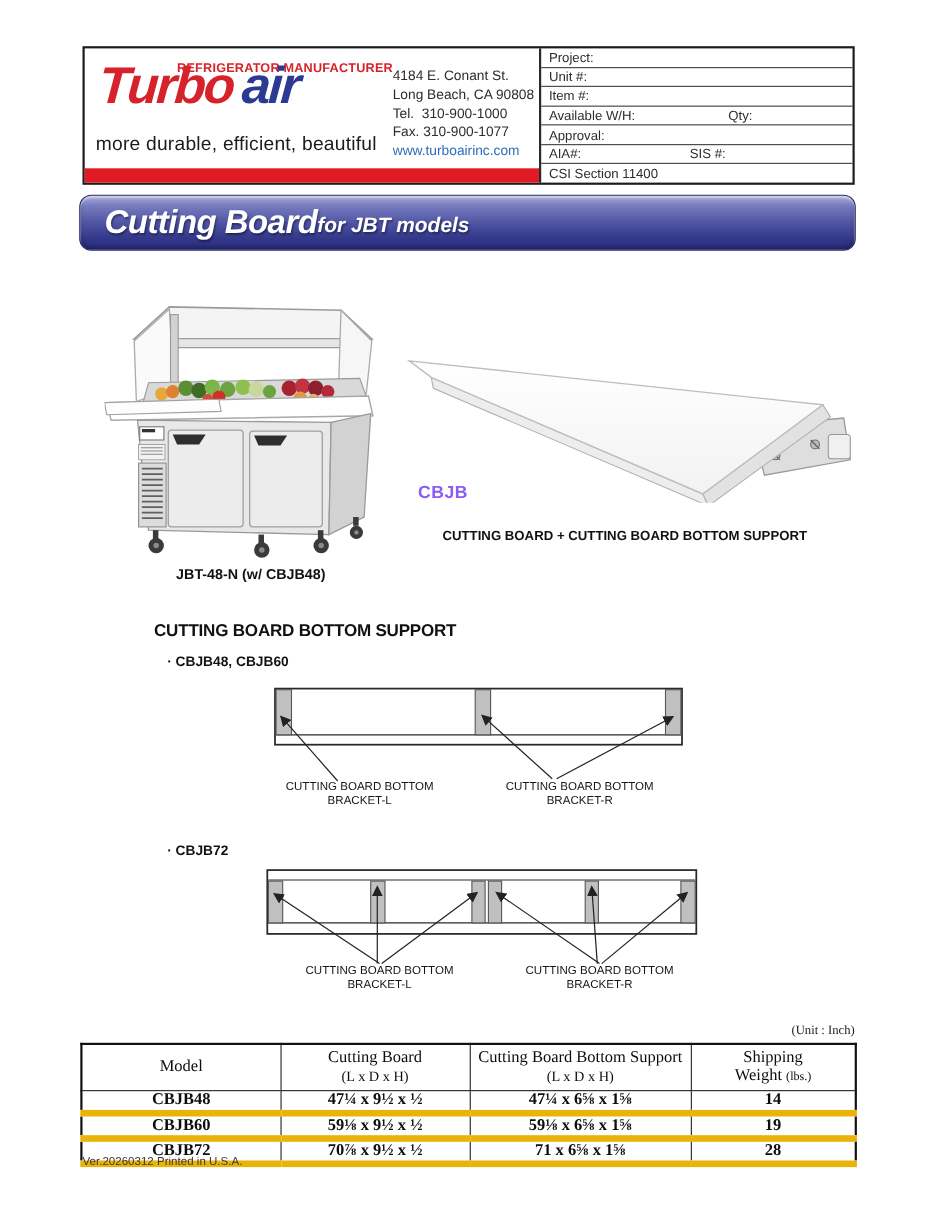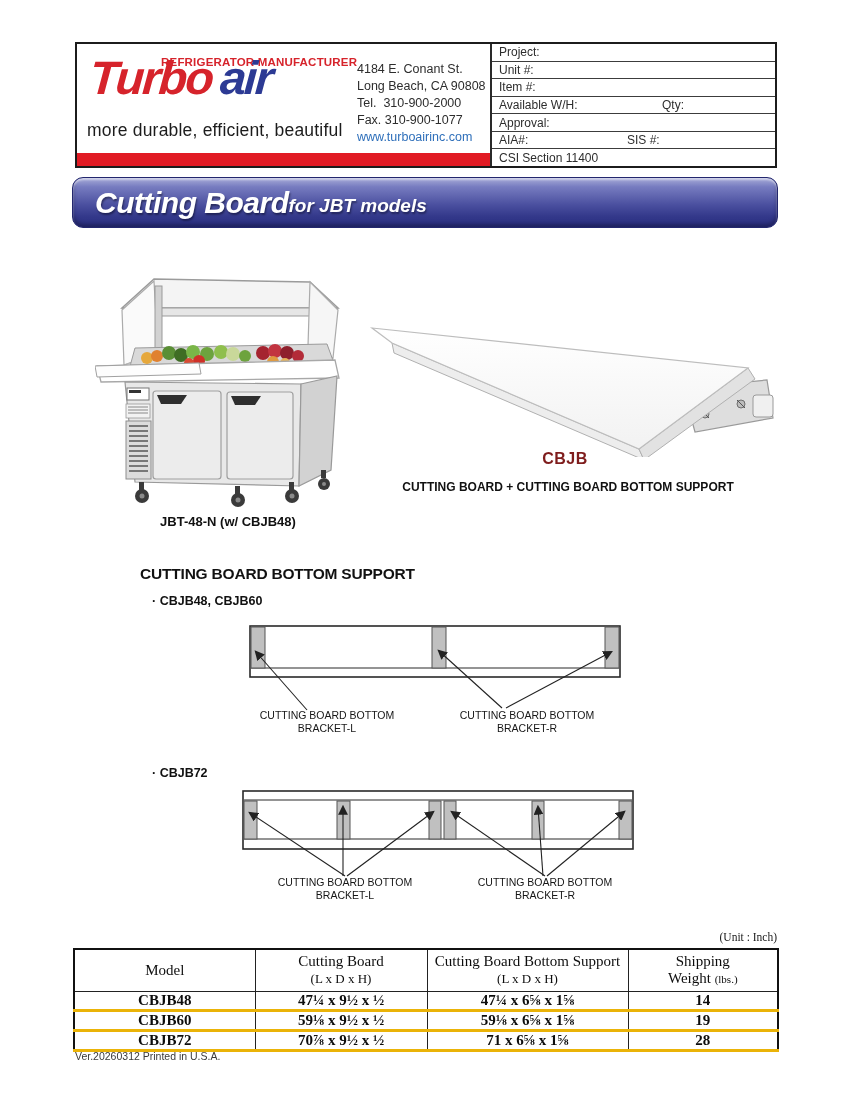--- a/index.html
+++ b/index.html
@@ -61,22 +61,22 @@
     letter-spacing:-.5px; text-shadow:1px 2px 2px rgba(0,0,20,.45); white-space:nowrap;
   }
   .banner-sub {
     color:#fff; font-size:19px; font-weight:bold; font-style:italic; 
     text-shadow:1px 2px 2px rgba(0,0,20,.45); white-space:nowrap; padding-top:7px;
   }
 
   
   .jbt-caption { left:95px; top:514px; width:266px; text-align:center;
     font-size:13px; font-weight:bold; color:#111; }
-  .cbjb-title { left:380px; top:450px; width:370px; text-align:center;
-    font-size:16px; font-weight:bold; color:#7f1d1d; letter-spacing:.5px; }
+  .cbjb-title { left:380px; top:440px; width:370px; text-align:left;
+    font-size:16px; font-weight:bold; color:#8b5cf6; letter-spacing:.5px; }
   .cbjb-sub { left:362px; top:480px; width:412px; text-align:center;
     font-size:12px; font-weight:bold; color:#111; white-space:nowrap; }
 
   
   .support-heading { left:140px; top:565px; font-size:15.5px; font-weight:bold;
     letter-spacing:-.2px; color:#111; white-space:nowrap; }
   .model-bullet { font-size:12.5px; font-weight:bold; color:#111; white-space:nowrap; }
   .bullet1 { left:152px; top:594px; }
   .bullet2 { left:152px; top:766px; }
   .diag-label { width:176px; text-align:center; font-size:10.5px; line-height:12.5px;
@@ -92,41 +92,41 @@
   .spec-table { left:73px; top:948px; }
   table.spec { border-collapse:collapse; table-layout:fixed; width:704px;
     font-family:"Liberation Serif", serif; color:#0d0d0d; }
   table.spec td, table.spec th { border:1px solid #222; }
   table.spec { border:2px solid #111; }
   th.spec-head { height:42px; font-weight:normal; font-size:15px; line-height:17px;
     border-bottom:2px solid #111; }
   .head-sub { font-size:13px; }
   .head-unit { font-size:11px; }
   td.spec-cell { height:19px; text-align:center; font-weight:bold; font-size:15px; }
-  tr.spec-row td { border-bottom:3px solid #eab308; }
+  tr.spec-row td { border-bottom:6px solid #eab308; }
 
   .footer-note { left:75px; top:1050px; font-size:10.5px; color:#3a3a3a; }
 </style>
 </head>
 <body>
 
 <div class="page">
 
   <div class="abs header-box">
     <div class="abs refman">REFRIGERATOR MANUFACTURER</div>
     <div class="abs logo-line">
       <span class="logo-word1">Turbo</span><span class="logo-word2">air</span>
     </div>
     <div class="abs brand-tagline">more durable, efficient, beautiful</div>
     <div class="abs red-bar"></div>
 
     <div class="abs address">
       <div class="addr-line">4184 E. Conant St.</div>
       <div class="addr-line">Long Beach, CA 90808</div>
-      <div class="addr-line">Tel.  310-900-2000</div>
+      <div class="addr-line">Tel.  310-900-1000</div>
       <div class="addr-line">Fax. 310-900-1077</div>
       <a href="#" class="addr-link">www.turboairinc.com</a>
     </div>
 
     <div class="abs form-table">
       <div class="form-row">
         <span>Project:</span>
       </div>
       <div class="form-row">
         <span>Unit #:</span>

